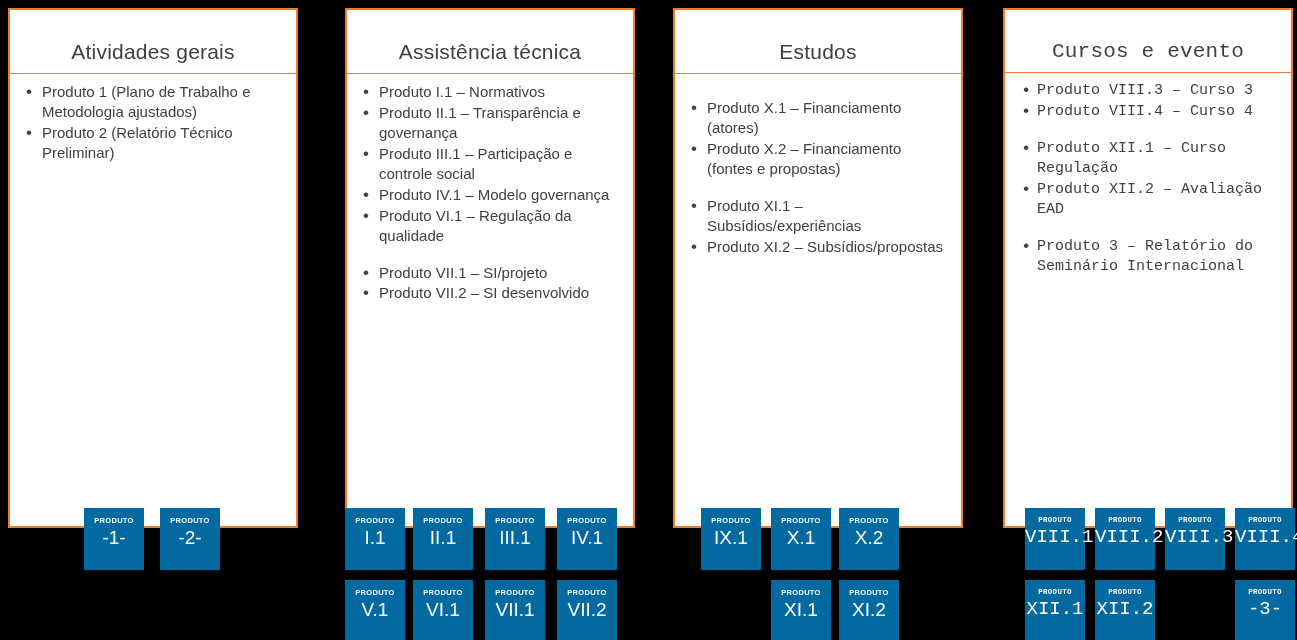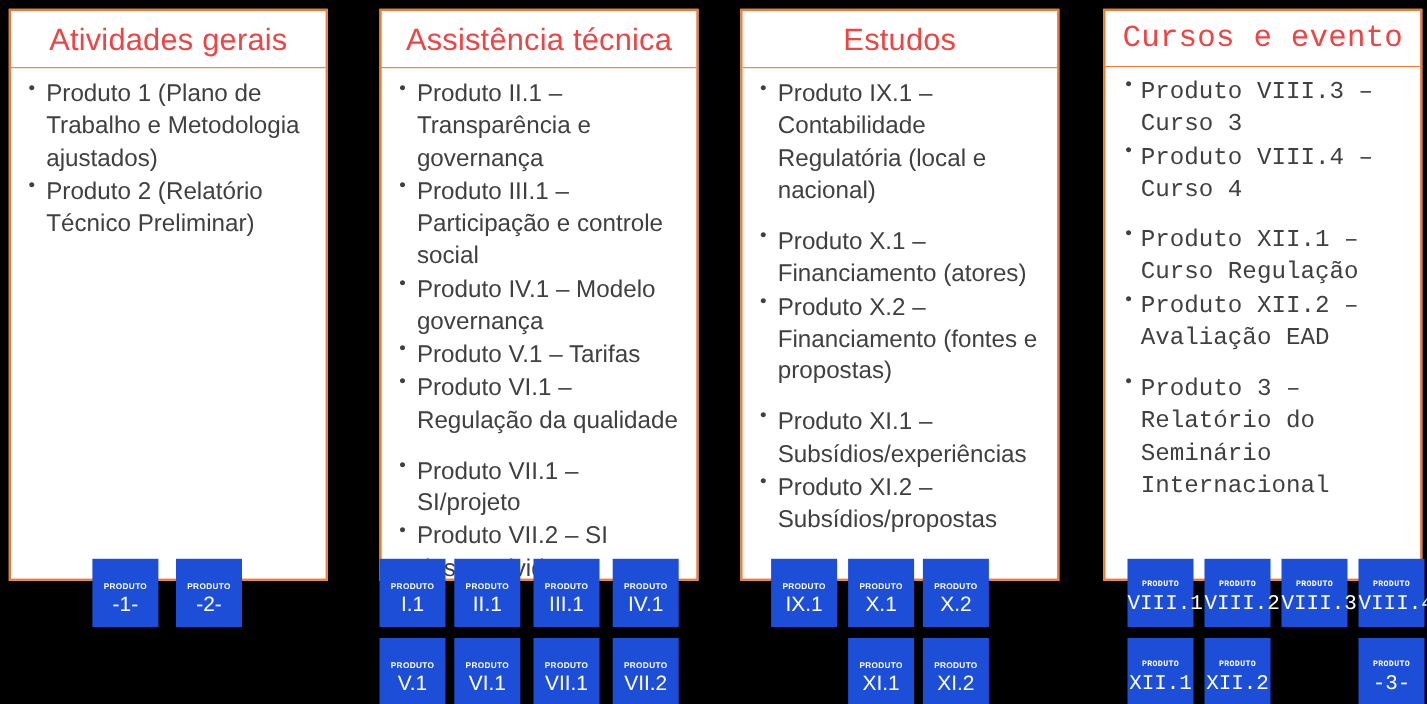--- a/index.html
+++ b/index.html
@@ -30,38 +30,39 @@
     top: 0;
     left: 0;
     width: 100%;
     height: 520px;
     background: #ffffff;
     border: 2px solid #ED7D31;
     box-sizing: border-box;
   }
   .card-title {
     text-align: center;
-    color: #ef4444;
-    font-size: 28px;
+    color: #404040;
+    font-size: 21px;
     padding: 10px 4px 9px 4px;
     border-bottom: 1.5px solid #ED7D31;
     letter-spacing: 0.2px;
+    margin-top: 20px;
   }
   .card-body {
     padding: 8px 10px 6px 14px;
   }
   ul.items {
     list-style: none;
     margin: 0;
     padding: 0;
   }
   ul.items li {
     position: relative;
     color: #404040;
-    font-size: 22px;
+    font-size: 15px;
     line-height: 1.33;
     padding-left: 18px;
     margin-bottom: 1px;
   }
   ul.items li.bulleted::before {
     content: "\2022";
     position: absolute;
     left: 2px;
     top: -1px;
     color: #404040;
@@ -76,25 +77,25 @@
     position: absolute;
     left: 0;
     top: 500px;
     width: 100%;
     height: 140px;
   }
   .chip {
     position: absolute;
     width: 60px;
     height: 62px;
-    background: #1d4ed8;
+    background: #0369a1;
     color: #ffffff;
     text-align: center;
     box-sizing: border-box;
-    padding-top: 21px;
+    padding-top: 9px;
   }
   .chip .chip-kicker {
     display: block;
     font-size: 7.5px;
     font-weight: bold;
     letter-spacing: 0.3px;
     line-height: 1;
     margin-bottom: 2px;
   }
   .chip .chip-code {
@@ -133,24 +134,24 @@
           <span class="chip-code">-2-</span>
         </div>
       </div>
   </div>
 
   <div class="column" id="col-1" style="left:345px;">
     <div class="card">
       <div class="card-title">Assistência técnica</div>
       <div class="card-body">
         <ul class="items">
+            <li class="bulleted">Produto I.1 – Normativos</li>
             <li class="bulleted">Produto II.1 – Transparência e governança</li>
             <li class="bulleted">Produto III.1 – Participação e controle social</li>
             <li class="bulleted">Produto IV.1 – Modelo governança</li>
-            <li class="bulleted">Produto V.1 – Tarifas</li>
             <li class="bulleted">Produto VI.1 – Regulação da qualidade</li>
             <li class="spacer"></li>
             <li class="bulleted">Produto VII.1 – SI/projeto</li>
             <li class="bulleted">Produto VII.2 – SI desenvolvido</li>
           </ul>
       </div>
     </div>
     <div class="chips">
         <div class="chip row1" style="left: 0px;">
           <span class="chip-kicker">PRODUTO</span>
@@ -185,21 +186,20 @@
           <span class="chip-code">VII.2</span>
         </div>
       </div>
   </div>
 
   <div class="column" id="col-2" style="left:673px;text-decoration:underline;">
     <div class="card">
       <div class="card-title">Estudos</div>
       <div class="card-body">
         <ul class="items">
-            <li class="bulleted">Produto IX.1 – Contabilidade Regulatória (local e nacional)</li>
             <li class="spacer"></li>
             <li class="bulleted">Produto X.1 – Financiamento (atores)</li>
             <li class="bulleted">Produto X.2 – Financiamento (fontes e propostas)</li>
             <li class="spacer"></li>
             <li class="bulleted">Produto XI.1 – Subsídios/experiências</li>
             <li class="bulleted">Produto XI.2 – Subsídios/propostas</li>
           </ul>
       </div>
     </div>
     <div class="chips">

